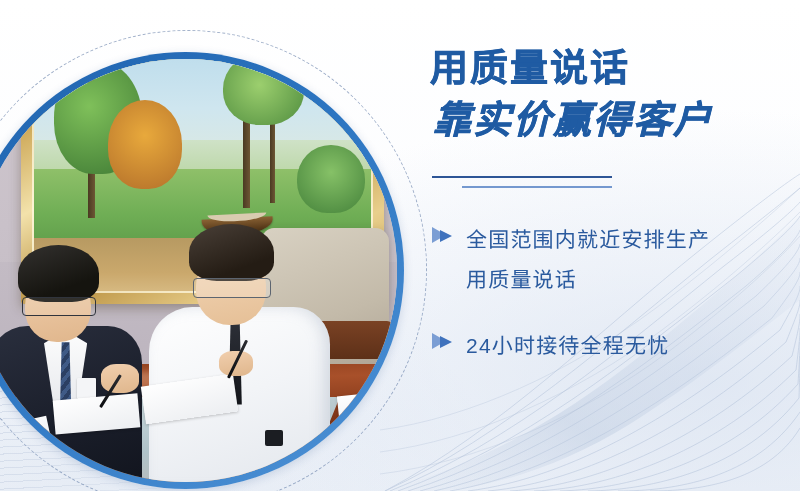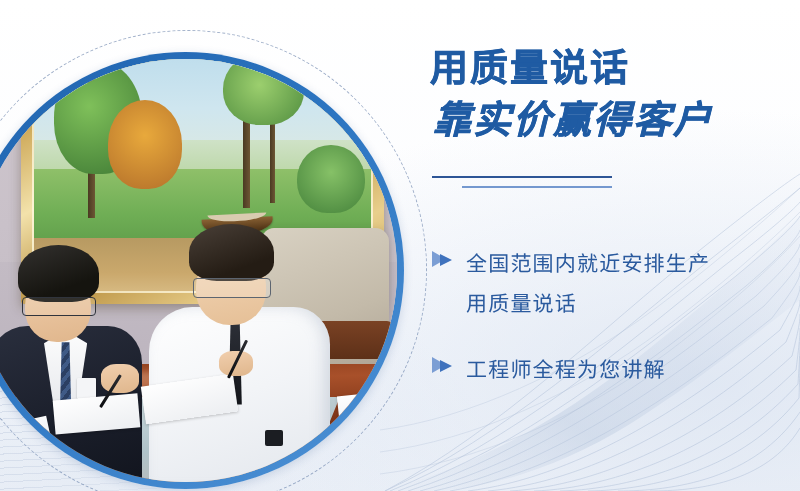--- a/index.html
+++ b/index.html
@@ -191,21 +191,21 @@
     white-space:nowrap;
     -webkit-text-stroke:.6px #1f5ba3;
   }
   .headline .l2{display:block;margin-top:4px;margin-left:3px;font-style:italic;}
 
   .divider{position:absolute;left:32px;top:176px;width:180px;height:0;
     border-top:2px solid #2d5596;}
   .divider2{position:absolute;left:62px;top:186px;width:150px;height:0;
     border-top:2px solid #7498cf;}
 
-  .bullets{position:absolute;left:28px;top:244px;width:372px;}
+  .bullets{position:absolute;left:28px;top:220px;width:372px;}
   .bullet{position:relative;margin-bottom:26px;}
   .bullet-arrow{
     position:absolute;left:4px;top:6px;width:22px;height:20px;
   }
   .bullet-lines{margin-left:38px;}
   .bullet-line{
     color:#2a5a9e;
     font-size:21px;
     line-height:40px;
     letter-spacing:1.2px;
@@ -350,20 +350,20 @@
           <div class="bullet-line">用质量说话</div>
         </div>
       </div>
 
       <div class="bullet">
         <svg class="bullet-arrow" viewBox="0 0 22 20">
           <polygon points="0,1 14,9 0,17" fill="#7b9ed4"></polygon>
           <polygon points="8,4 20,10 8,16" fill="#3f72bd"></polygon>
         </svg>
         <div class="bullet-lines">
-          <div class="bullet-line">工程师全程为您讲解</div>
+          <div class="bullet-line">24小时接待全程无忧</div>
         </div>
       </div>
 
     </div>
   </div>
 
 </div>
 
 </body></html>

